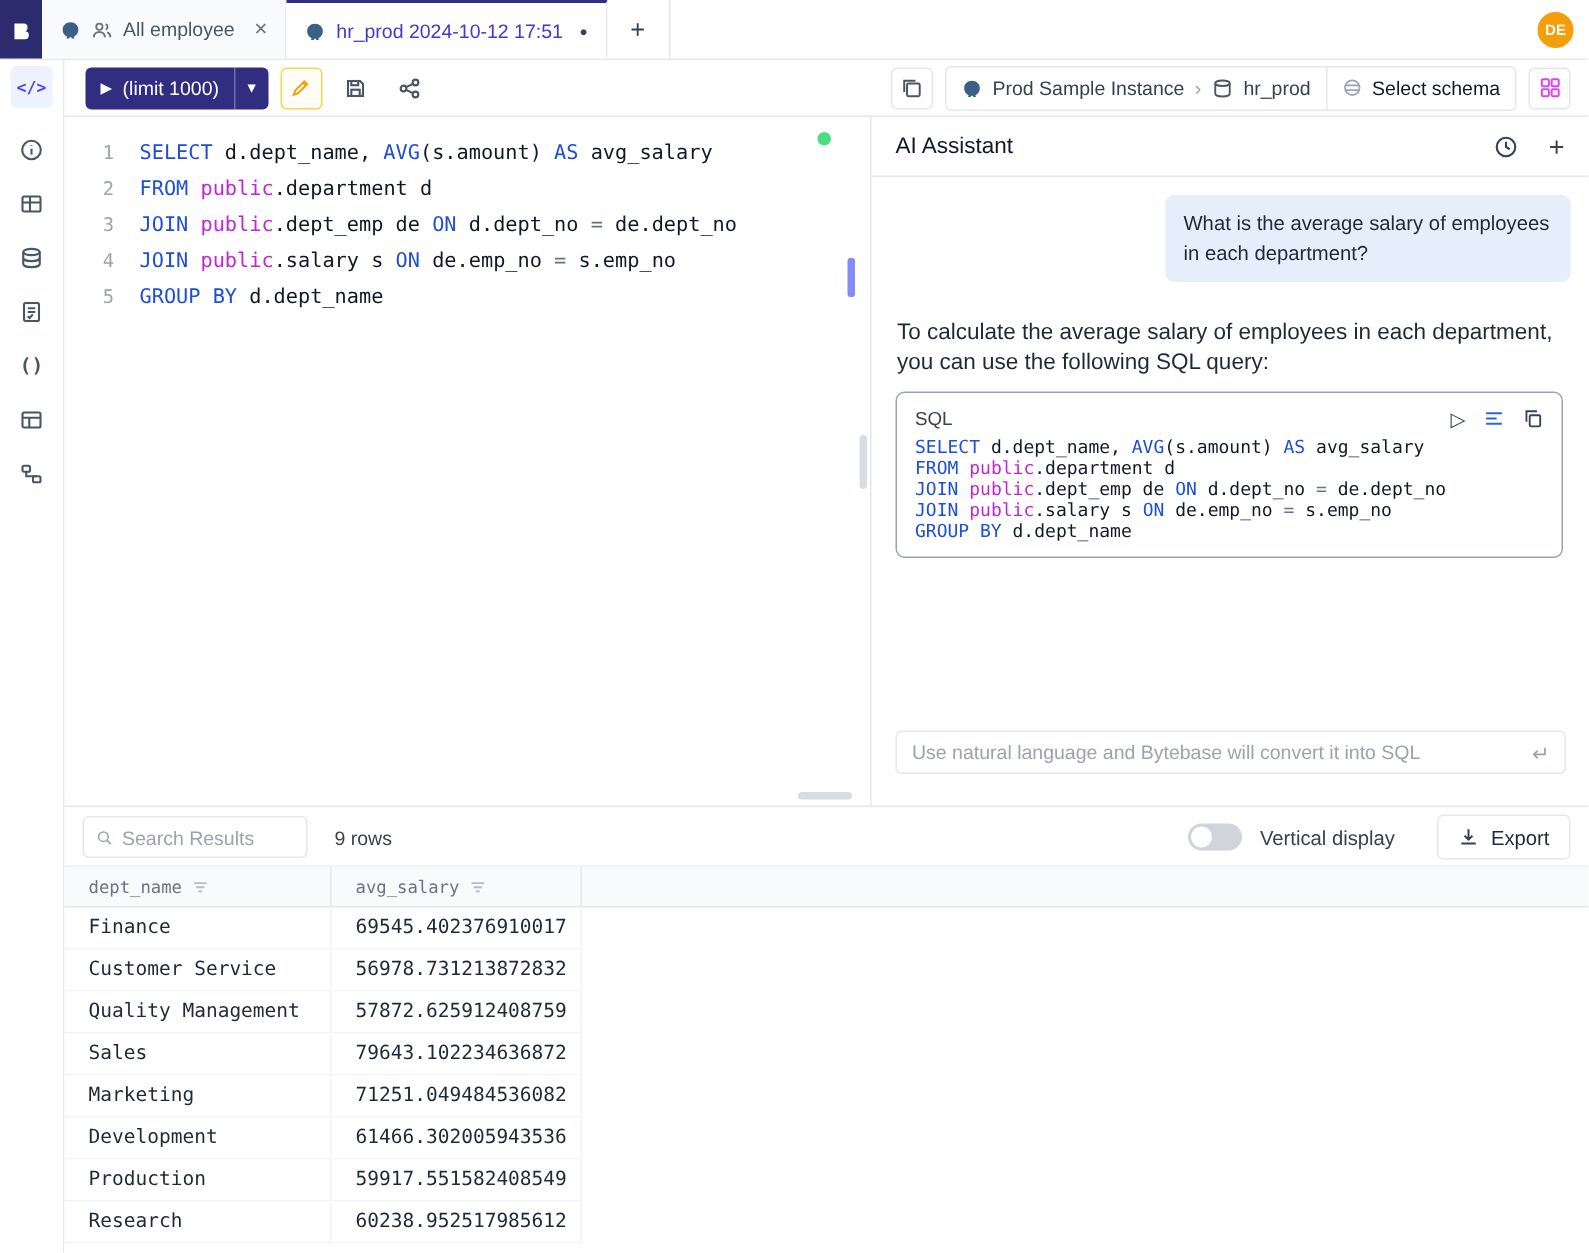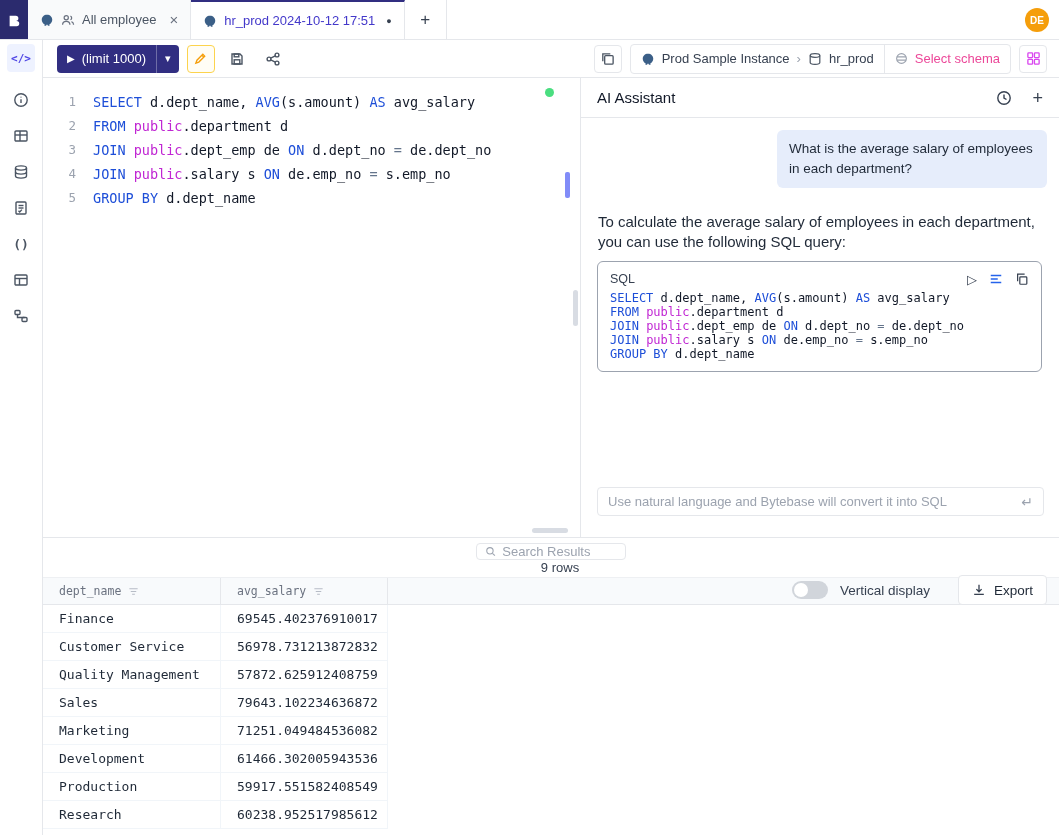--- a/index.html
+++ b/index.html
@@ -46,21 +46,21 @@
     align-self:stretch; display:flex; align-items:center; }
   .icon-btn { width:28px; height:28px; border-radius:4px; display:flex; align-items:center;
     justify-content:center; color:#4b5563; background:#fff; border:none; cursor:pointer; }
   .icon-btn.bordered { border:1px solid #e5e7eb; }
   .icon-btn.amber { border:1px solid #fcd34d; background:#fffdf5; color:#f59e0b; }
   .spacer { flex:1; }
   .context { display:flex; align-items:center; height:30px; border:1px solid #e5e7eb;
     border-radius:4px; font-size:13px; background:#fff; }
   .context .seg { display:flex; align-items:center; gap:7px; padding:11px 10px; height:100%; color:#374151; }
   .context .sep { color:#9ca3af; font-size:13px; }
-  .context .seg.schema { border-left:1px solid #e5e7eb; color:#ec4899; }
+  .context .seg.schema { border-left:1px solid #e5e7eb; color:#0f172a; }
 
   
   .editor { position:absolute; left:43px; top:78px; width:520px; height:452px;
     background:#fff; padding-top:12px; overflow:hidden; }
   .code-line { display:flex; height:24px; line-height:24px;
     font-family:"DejaVu Sans Mono",monospace; font-size:13.5px; white-space:pre; }
   .editor .ln { width:33px; text-align:right; color:#9ca3af; font-size:12.5px; flex:none; }
   .editor .code-text { padding-left:17px; }
   .tk-k { color:#1d4ed8; }
   .tk-s { color:#c026d3; }
@@ -97,21 +97,21 @@
     border:1px solid #e5e7eb; border-radius:4px; display:flex; align-items:center;
     padding:4px 10px; gap:8px; background:#fff; }
   .ai-input input { flex:1; border:none; outline:none; font-size:13px; color:#374151;
     font-family:"Liberation Sans",sans-serif; background:transparent; }
   .ai-input input::placeholder { color:#9ca3af; }
   .ai-input .ret { color:#9ca3af; font-size:14px; }
 
   
   .results { position:absolute; left:43px; top:537px; right:0; bottom:0;
     background:#fff; border-top:1px solid #e5e7eb; }
-  .results-toolbar { height:30px; margin-top:5px; display:flex; align-items:center; padding:0 12px;flex-direction:column; }
+  .results-toolbar { height:30px; margin-top:5px; display:flex; align-items:center; padding:0 12px; }
   .search-box { width:150px; height:28px; border:1px solid #e5e7eb; border-radius:4px;
     display:flex; align-items:center; padding:0 8px; gap:6px; color:#9ca3af; background:#fff; }
   .search-box input { border:none; outline:none; width:100%; font-size:13px; color:#374151;
     font-family:"Liberation Sans",sans-serif; background:transparent; }
   .search-box input::placeholder { color:#9ca3af; }
   .rowcount { margin-left:18px; color:#374151; font-size:13px; }
   .right-cluster { margin-left:auto; display:flex; align-items:center; gap:12px; }
   .toggle { width:36px; height:18px; border-radius:9px; background:#d1d5db; position:relative; }
   .toggle .knob { position:absolute; left:2px; top:2px; width:14px; height:14px;
     border-radius:50%; background:#fff; }

